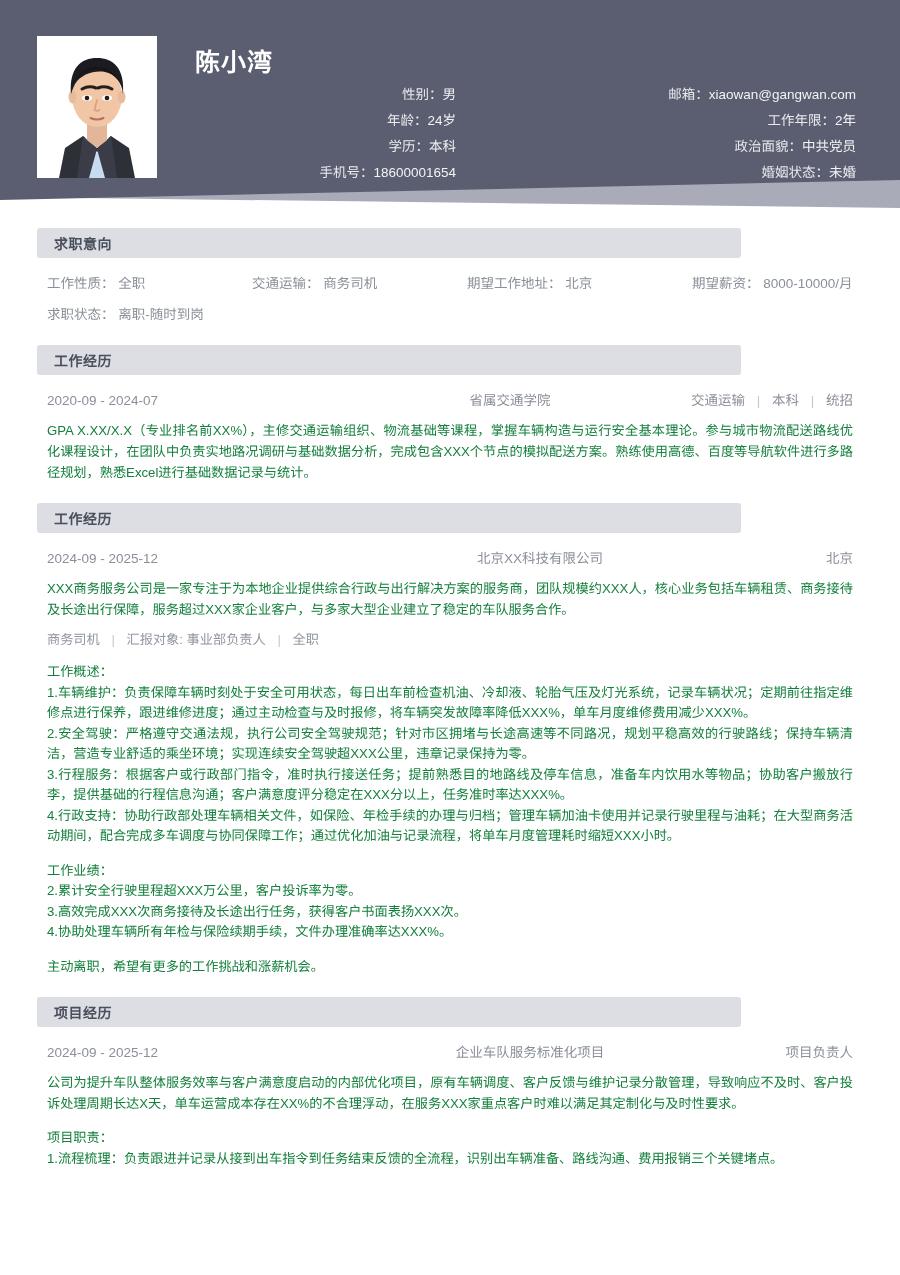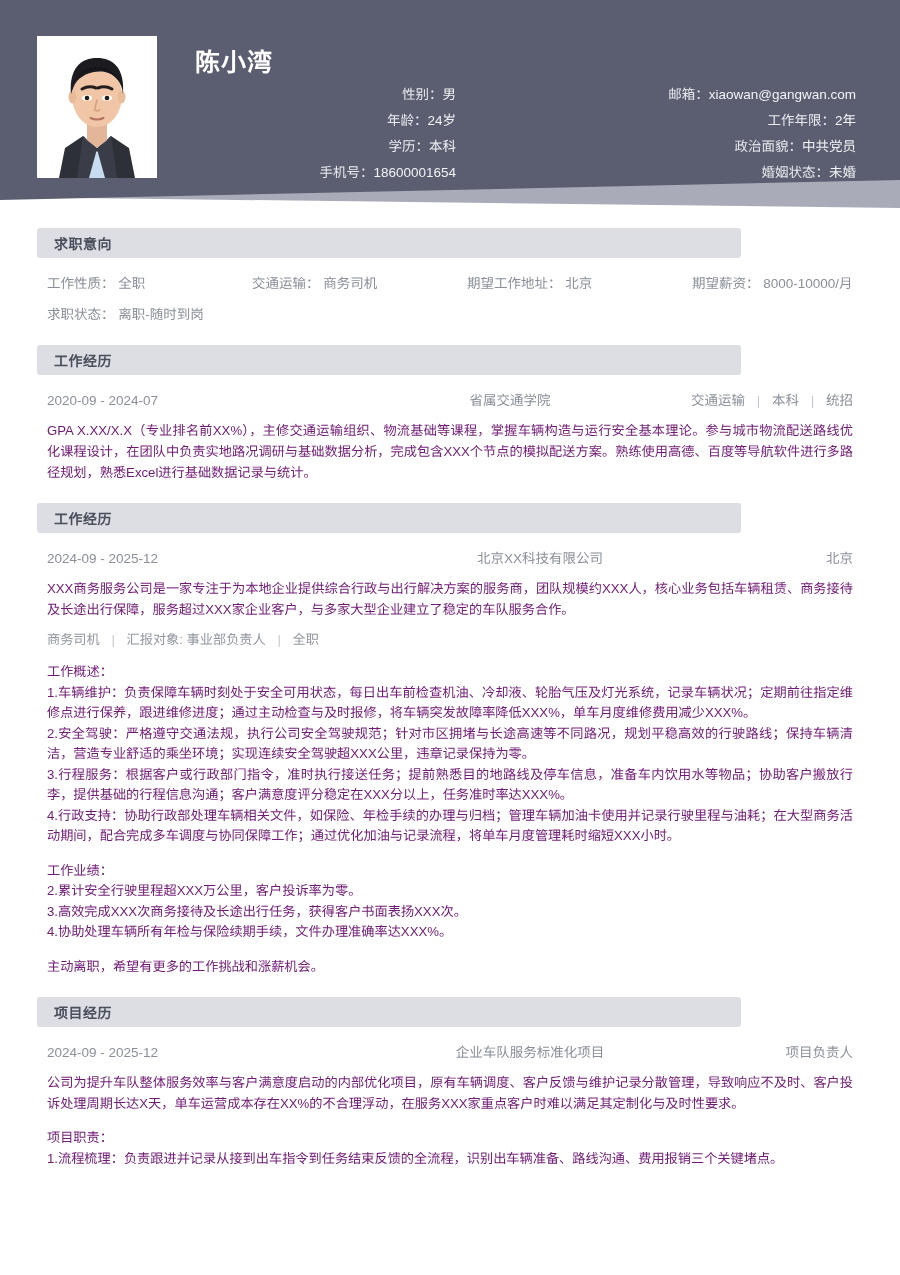--- a/index.html
+++ b/index.html
@@ -130,21 +130,21 @@
 
   .sep {
     display: inline-block;
     margin: 0 8px;
     color: #c5c8d0;
   }
 
   .para {
     font-size: 13.2px;
     line-height: 21px;
-    color: #701a75;
+    color: #15803d;
     margin: 0;
     text-align: justify;
   }
   .para.tight { line-height: 20.5px; }
   .gap-s { height: 9px; }
   .gap-m { height: 14px; }
   .gap-l { height: 20px; }
 
   .role-row {
     font-size: 13.2px;

